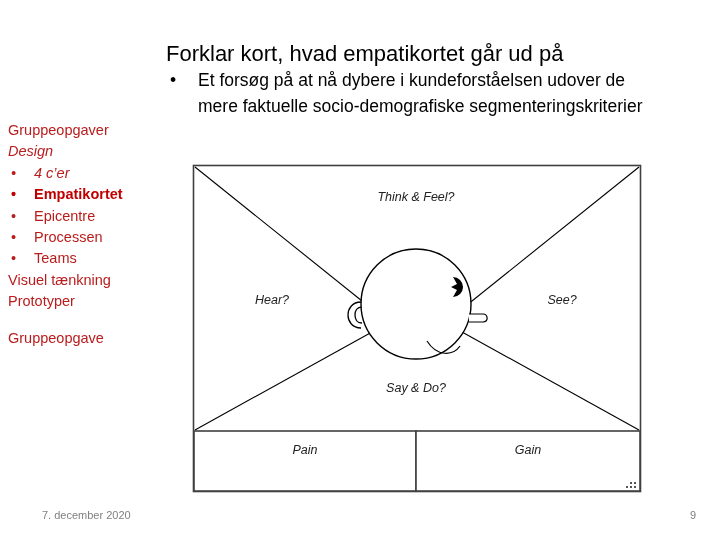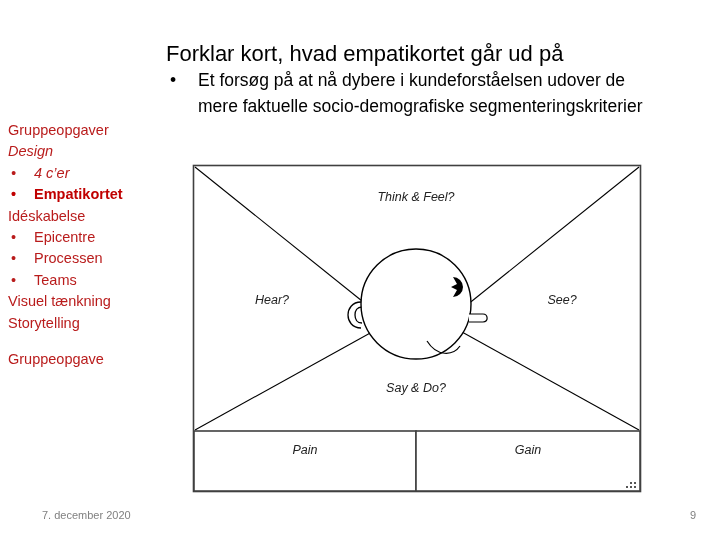--- a/index.html
+++ b/index.html
@@ -127,40 +127,37 @@
     <span>Design</span>
   </div>
   <div class="side-line italic bullet">
     <span class="bullet-dot">•</span>
     <span>4 c’er</span>
   </div>
   <div class="side-line accent bullet">
     <span class="bullet-dot">•</span>
     <span>Empatikortet</span>
   </div>
-  <div class="side-line">
-    <span>Idéskabelse</span>
-  </div>
   <div class="side-line bullet">
     <span class="bullet-dot">•</span>
     <span>Epicentre</span>
   </div>
   <div class="side-line bullet">
     <span class="bullet-dot">•</span>
     <span>Processen</span>
   </div>
   <div class="side-line bullet">
     <span class="bullet-dot">•</span>
     <span>Teams</span>
   </div>
   <div class="side-line">
     <span>Visuel tænkning</span>
   </div>
   <div class="side-line">
-    <span>Storytelling</span>
+    <span>Prototyper</span>
   </div>
   <div class="side-line gap-top">
     <span>Gruppeopgave</span>
   </div>
 </div>
 
 <div id="headline">
   <div id="headline-title">Forklar kort, hvad empatikortet går ud på</div>
   <div id="headline-bullet">
     <span class="bullet-dot">•</span>

